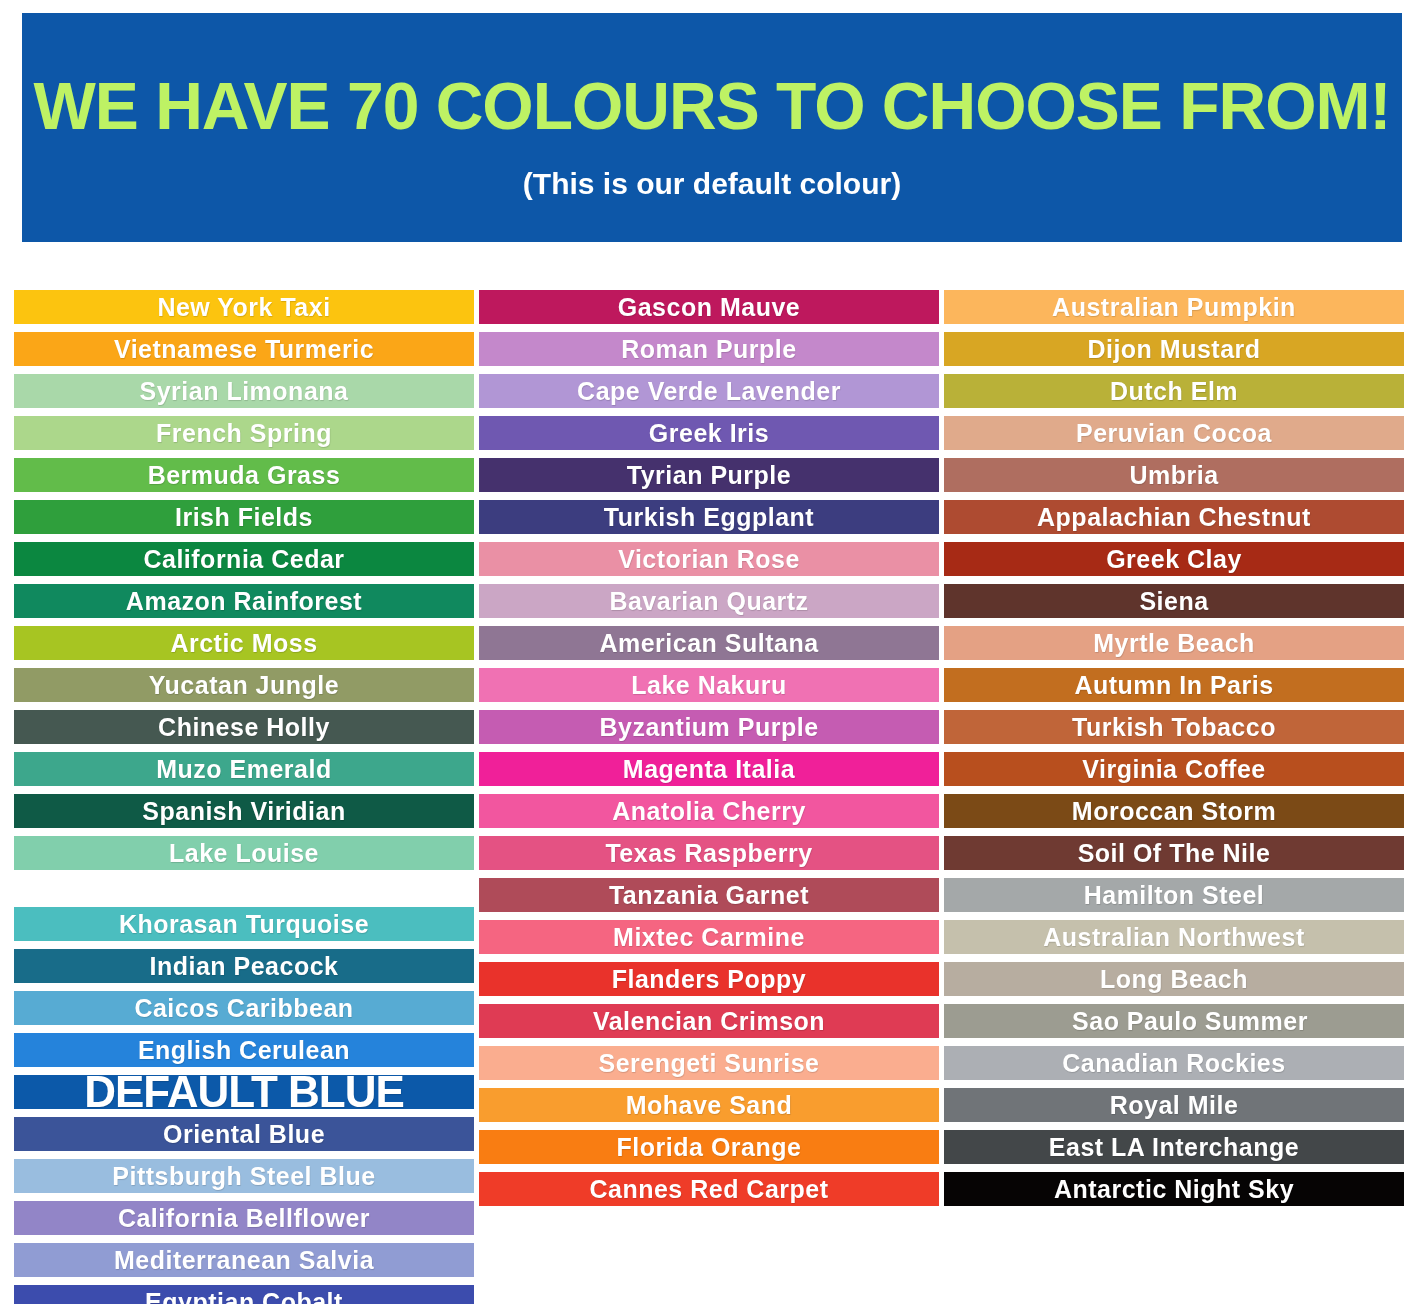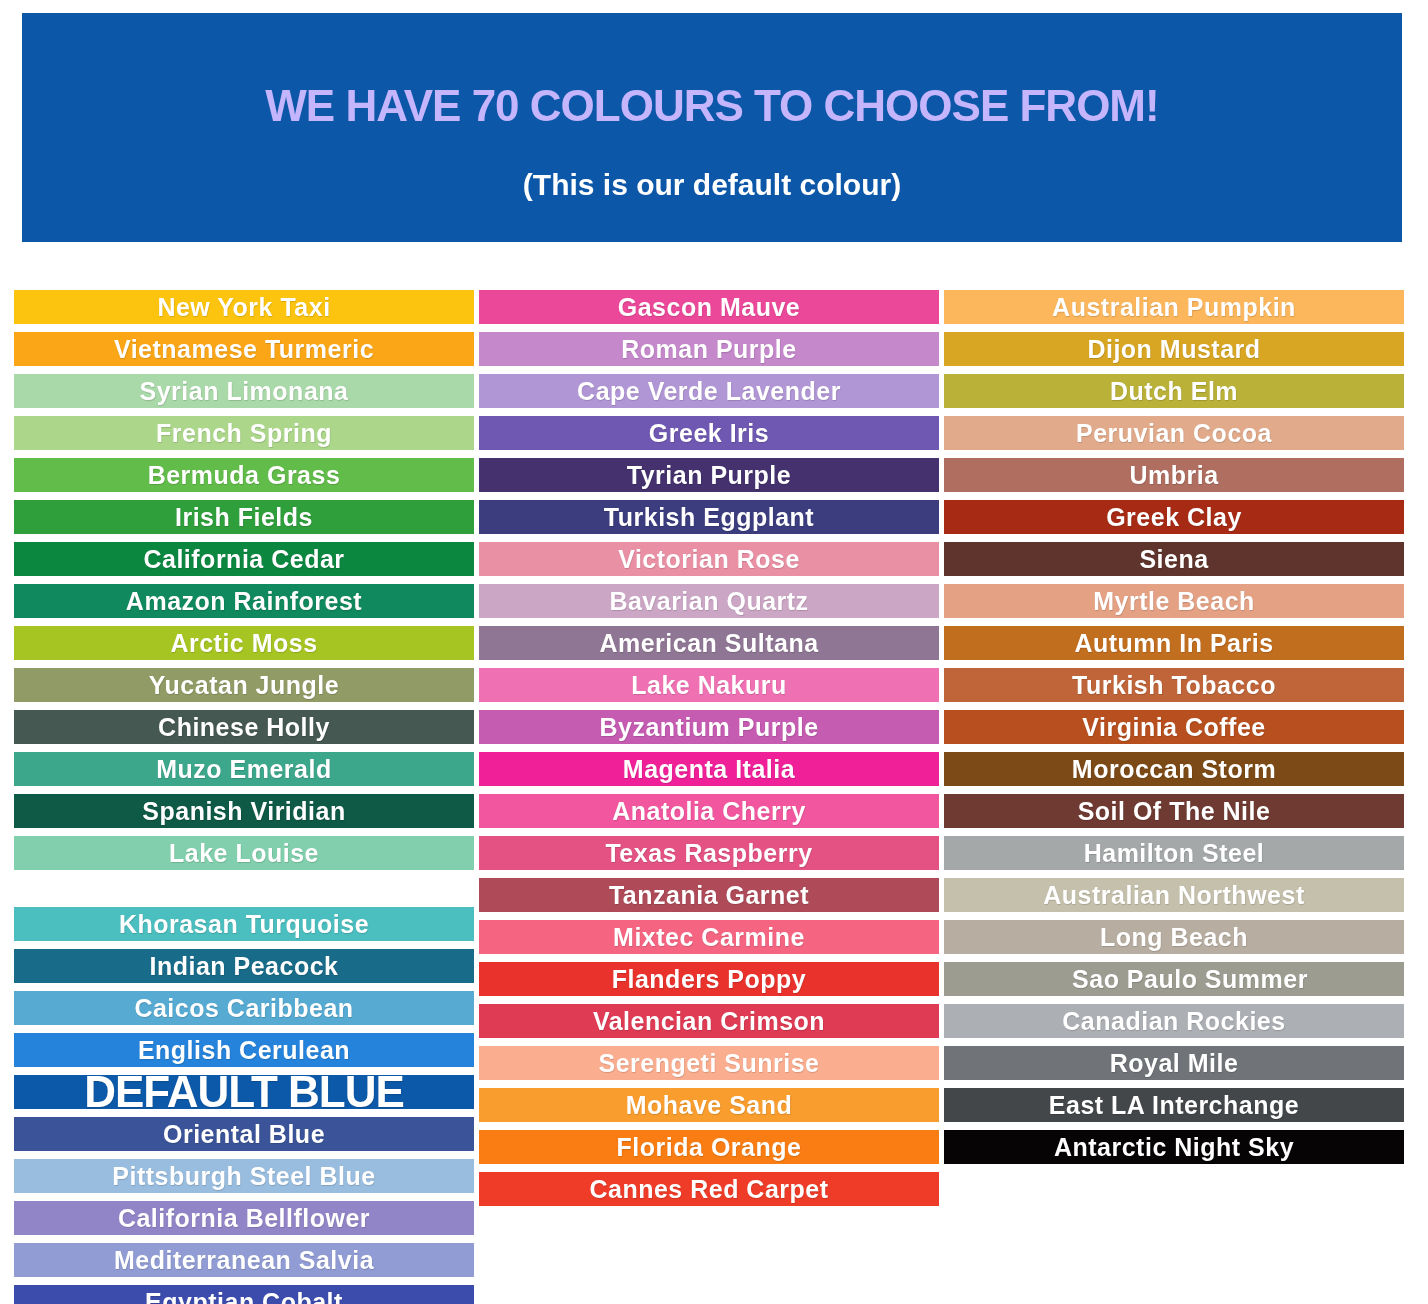--- a/index.html
+++ b/index.html
@@ -22,23 +22,23 @@
     width: 1380px;
     height: 229px;
     display: flex;
     flex-direction: column;
     align-items: center;
     justify-content: center;
     padding-top: 18px;
     box-sizing: border-box;
   }
   .banner h1 {
-    margin: 12px;
-    color: #c4b5fd;
-    font-size: 44px;
+    margin: 0;
+    color: #bef264;
+    font-size: 66px;
     font-weight: bold;
     letter-spacing: -1px;
     white-space: nowrap;
     line-height: 1.05;
   }
   .banner .subtitle {
     margin-top: 26px;
     color: #ffffff;
     font-size: 30px;
     font-weight: bold;
@@ -161,21 +161,21 @@
           <span>Egyptian Cobalt</span>
         </div>
         <div class="swatch" style="background-color: rgb(41, 52, 145);">
           <span>French Blue</span>
         </div>
         <div class="swatch" style="background-color: rgb(71, 64, 144);">
           <span>Venetian Lapis Lazuli</span>
         </div>
       </div>
       <div class="col">
-        <div class="swatch" style="background-color: #ec4899;">
+        <div class="swatch" style="background-color: #be185d;">
           <span>Gascon Mauve</span>
         </div>
         <div class="swatch" style="background-color: rgb(196, 136, 203);">
           <span>Roman Purple</span>
         </div>
         <div class="swatch" style="background-color: rgb(177, 150, 213);">
           <span>Cape Verde Lavender</span>
         </div>
         <div class="swatch" style="background-color: rgb(111, 88, 177);">
           <span>Greek Iris</span>
@@ -243,20 +243,23 @@
           <span>Dijon Mustard</span>
         </div>
         <div class="swatch" style="background-color: rgb(185, 177, 56);">
           <span>Dutch Elm</span>
         </div>
         <div class="swatch" style="background-color: rgb(224, 170, 139); text-align: right;">
           <span>Peruvian Cocoa</span>
         </div>
         <div class="swatch" style="background-color: rgb(175, 110, 96);">
           <span>Umbria</span>
+        </div>
+        <div class="swatch" style="background-color: rgb(174, 75, 49);">
+          <span>Appalachian Chestnut</span>
         </div>
         <div class="swatch" style="background-color: rgb(167, 42, 21);">
           <span>Greek Clay</span>
         </div>
         <div class="swatch" style="background-color: rgb(95, 52, 44);">
           <span>Siena</span>
         </div>
         <div class="swatch" style="background-color: rgb(228, 161, 132);">
           <span>Myrtle Beach</span>
         </div>

